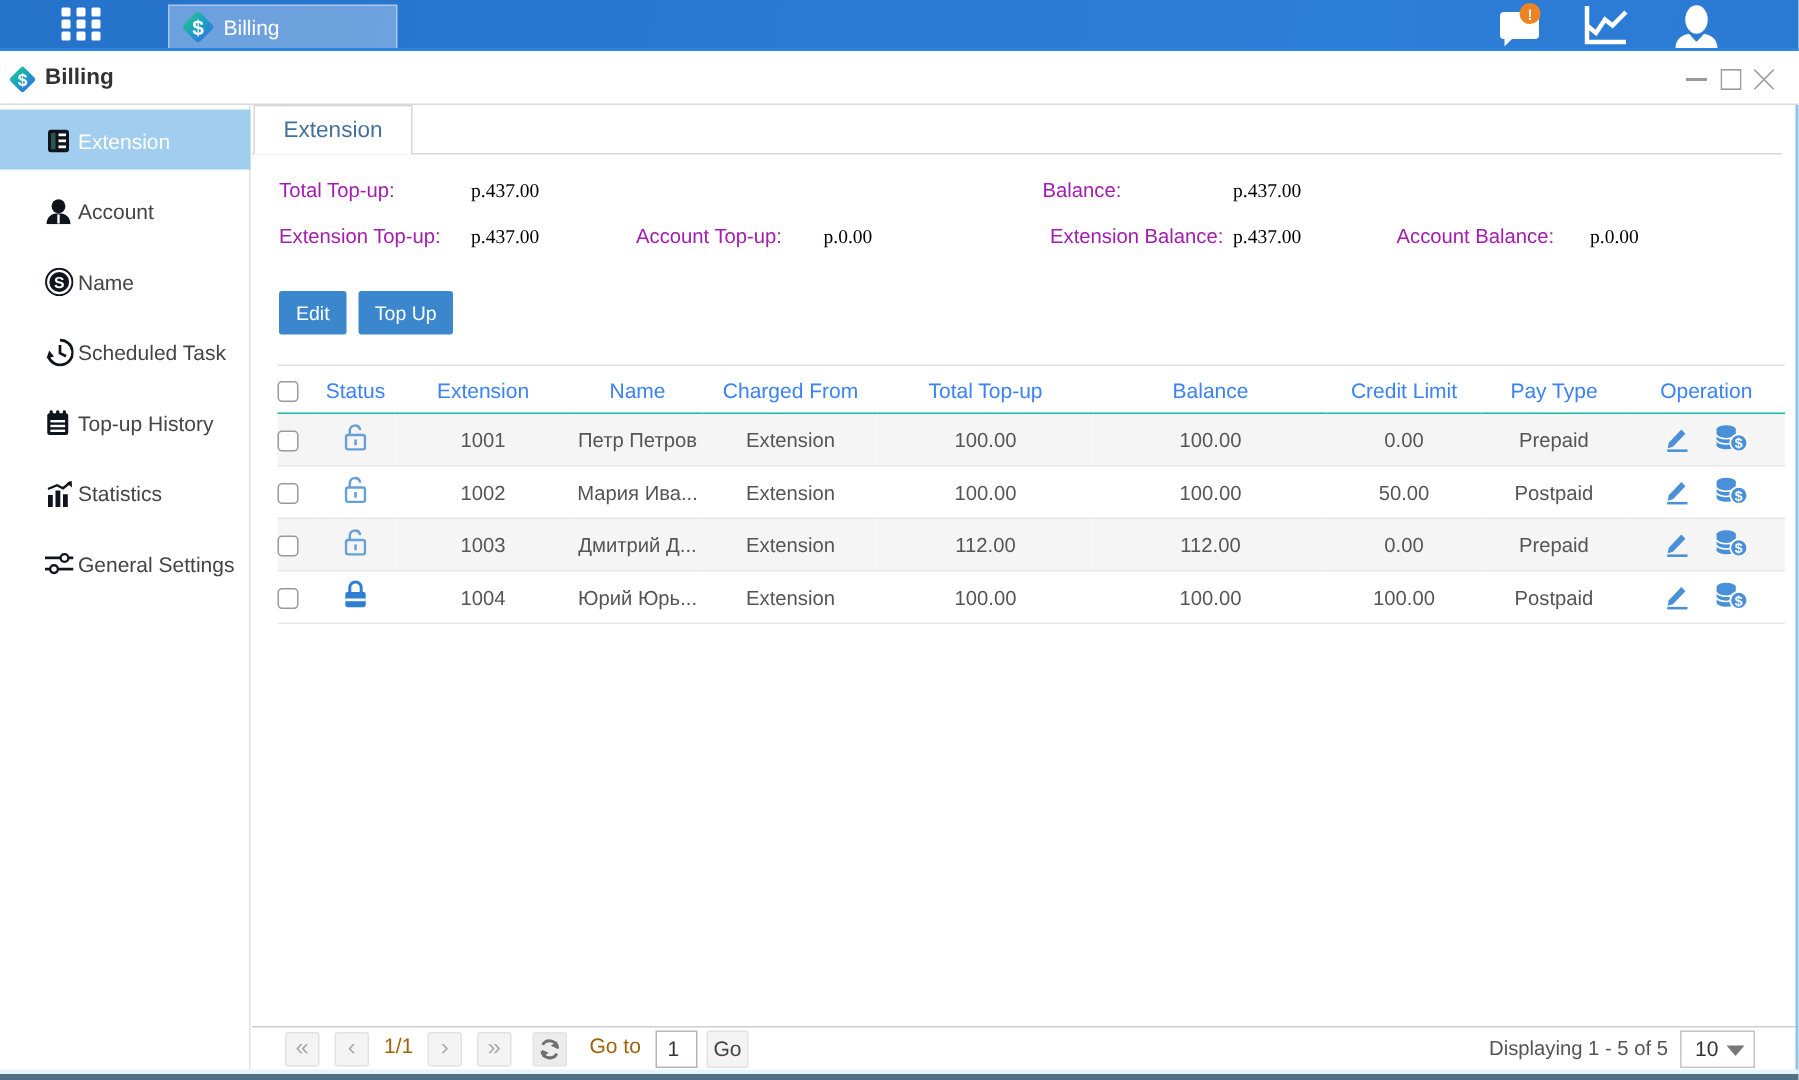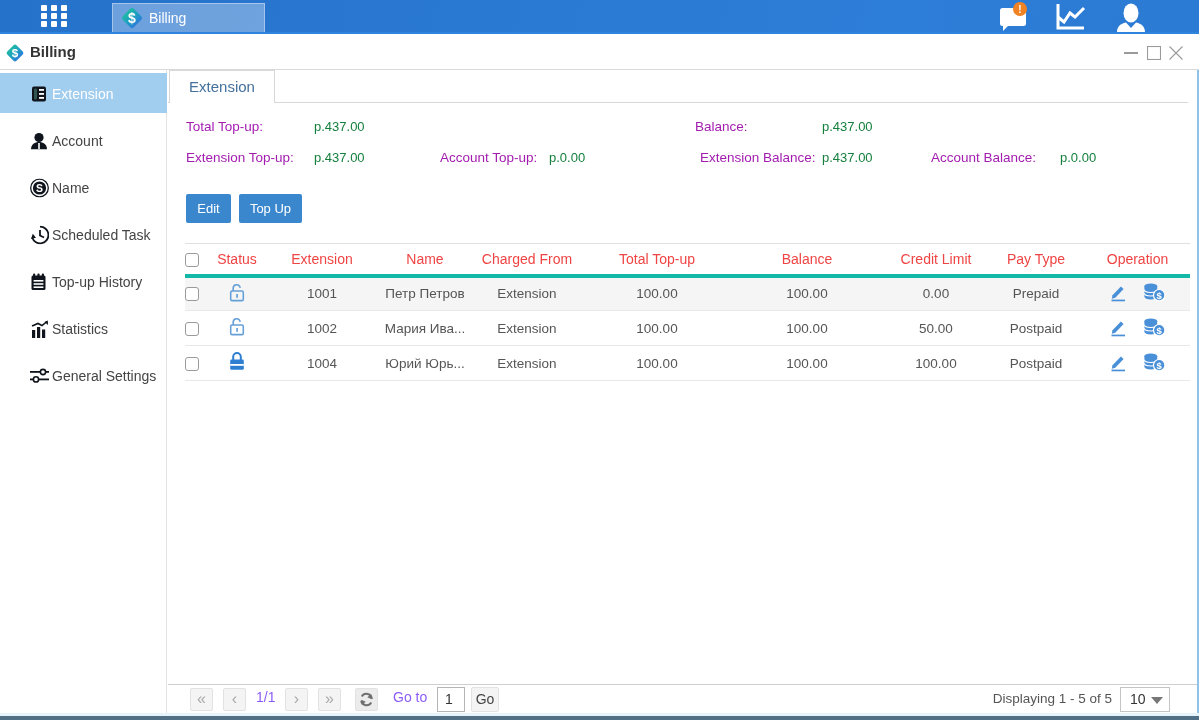--- a/index.html
+++ b/index.html
@@ -29,37 +29,37 @@
 .sideitem.sel svg, .sideitem.sel .lbl { z-index:1; }
 .sideitem.sel .lbl { color:#fff; }
 
 #content { position:absolute; left:168px; top:70px; width:1031px; height:650px; background:#fff; }
 #tabrow { position:absolute; left:0; top:0; width:1031px; height:33px; }
 #tabrow .line { position:absolute; left:0; top:32px; width:1020px; height:1px; background:#d8d8d8; }
 #activetab { position:absolute; left:1px; top:0; width:106px; height:33px; background:#fff;
   border:1px solid #d8d8d8; border-bottom:none; z-index:2;
   text-align:center; line-height:31px; font-size:15px; color:#44719c; }
 .slabel { position:absolute; font-size:13.5px; font-weight:normal; color:#a21caf; }
-.svalue { position:absolute; font-size:13px; color:#15803d; }
+.svalue { position:absolute; font-size:13px; color:#000000;font-family:Liberation Serif, serif; }
 .btn { position:absolute; top:124px; height:29px; background:#3b87cd; color:#fff; font-size:13px;
   text-align:center; line-height:29px; border-radius:2px; }
 
 #tbl { position:absolute; left:17px; top:173px; width:1005px; }
 table { border-collapse:collapse; width:1005px; table-layout:fixed; }
-th { font-size:14px; font-weight:normal; color:#ef4444; height:32px; border-top:1px solid #e0e0e0; border-bottom:4px solid #14b8a6; text-align:center; }
+th { font-size:14px; font-weight:normal; color:#3b82f6; height:32px; border-top:1px solid #e0e0e0; border-bottom:1px solid #14b8a6; text-align:center; }
 td { font-size:13.5px; color:#555; height:35px; text-align:center; border-bottom:1px solid #e8e8e8; }
 tr.odd td { background:#f5f5f5; }
 td.chk, th.chk { text-align:left; }
 
 .cb { display:inline-block; width:14px; height:14px; border:1px solid #9a9a9a; border-radius:3px; background:#fff; vertical-align:middle; }
 
 #pager { position:absolute; left:168px; top:684px; width:1031px; height:31px; background:#fff; border-top:1px solid #cfcfcf; }
 .pbtn { position:absolute; top:3px; width:23px; height:23px; background:#f4f4f4; border:1px solid #e2e2e2; border-radius:2px;
   color:#aaa; font-size:16px; text-align:center; line-height:20px; }
-.ptxt { position:absolute; top:4px; font-size:14px; color:#8b5cf6; }
+.ptxt { position:absolute; top:4px; font-size:14px; color:#a16207; }
 #goinput { position:absolute; left:269px; top:2px; width:28px; height:25px; border:1px solid #b5b5b5; font-size:14px; color:#333; text-align:left; padding-left:7px; line-height:23px; background:#fff; }
 #gobtn { position:absolute; left:303px; top:2px; width:28px; height:25px; background:#f4f4f4; border:1px solid #e2e2e2; border-radius:2px; color:#444; font-size:14px; text-align:center; line-height:23px; }
 #disp { position:absolute; right:87px; top:6px; font-size:13.5px; color:#555; }
 #psel { position:absolute; right:29px; top:2px; width:50px; height:25px; border:1px solid #c4c4c4; background:#fff; font-size:14px; color:#333; line-height:23px; padding-left:9px; }
 #psel .car { position:absolute; right:6px; top:9px; width:0; height:0; border-left:6px solid transparent; border-right:6px solid transparent; border-top:7px solid #777; }
 
 #edge-r { position:absolute; right:0; top:70px; width:2px; height:646px; background:#8fc3e8; }
 #edge-b1 { position:absolute; left:0; top:713px; width:1199px; height:4px; background:#e8f4fb; }
 #edge-b2 { position:absolute; left:0; top:716px; width:1199px; height:4px; background:#517086; }
 </style>
@@ -201,21 +201,21 @@
     <div class="line"></div>
     <div id="activetab">Extension</div>
   </div>
   <div class="slabel" style="left:18px;top:49px">Total Top-up:</div>
   <div class="svalue" style="left:146px;top:49px">p.437.00</div>
   <div class="slabel" style="left:527px;top:49px">Balance:</div>
   <div class="svalue" style="left:654px;top:49px">p.437.00</div>
 
   <div class="slabel" style="left:18px;top:80px">Extension Top-up:</div>
   <div class="svalue" style="left:146px;top:80px">p.437.00</div>
-  <div class="slabel" style="left:272px;top:80px">Account Top-up:</div>
+  <div class="slabel" style="left:256px;top:80px">Account Top-up:</div>
   <div class="svalue" style="left:381px;top:80px">p.0.00</div>
   <div class="slabel" style="left:532px;top:80px">Extension Balance:</div>
   <div class="svalue" style="left:654px;top:80px">p.437.00</div>
   <div class="slabel" style="left:763px;top:80px">Account Balance:</div>
   <div class="svalue" style="left:892px;top:80px">p.0.00</div>
 
   <div class="btn" style="left:18px;width:45px">Edit</div>
   <div class="btn" style="left:71px;width:63px">Top Up</div>
 
   <svg width="0" height="0" style="position:absolute">
@@ -299,20 +299,38 @@
             <td>100.00</td>
             <td>100.00</td>
             <td>50.00</td>
             <td>Postpaid</td>
         <td class="op"><svg width="18" height="20" viewBox="0 0 18 20">
                 <use href="#pedit"></use>
               </svg><svg width="23" height="20" viewBox="0 0 23 20" style="margin-left:16px">
                 <use href="#ptopup"></use>
               </svg></td>
       </tr>
+      <tr class="odd">
+        <td class="chk"><span class="cb"></span></td>
+        <td><svg width="20" height="21" viewBox="0 0 20 21">
+                <use href="#lockopen"></use>
+              </svg></td>
+        <td>1003</td>
+            <td>Дмитрий Д...</td>
+            <td>Extension</td>
+            <td>112.00</td>
+            <td>112.00</td>
+            <td>0.00</td>
+            <td>Prepaid</td>
+        <td class="op"><svg width="18" height="20" viewBox="0 0 18 20">
+                <use href="#pedit"></use>
+              </svg><svg width="23" height="20" viewBox="0 0 23 20" style="margin-left:16px">
+                <use href="#ptopup"></use>
+              </svg></td>
+      </tr>
       <tr>
         <td class="chk"><span class="cb"></span></td>
         <td><svg width="20" height="21" viewBox="0 0 20 21">
                 <use href="#lockclosed"></use>
               </svg></td>
         <td>1004</td>
             <td>Юрий Юрь...</td>
             <td>Extension</td>
             <td>100.00</td>
             <td>100.00</td>

